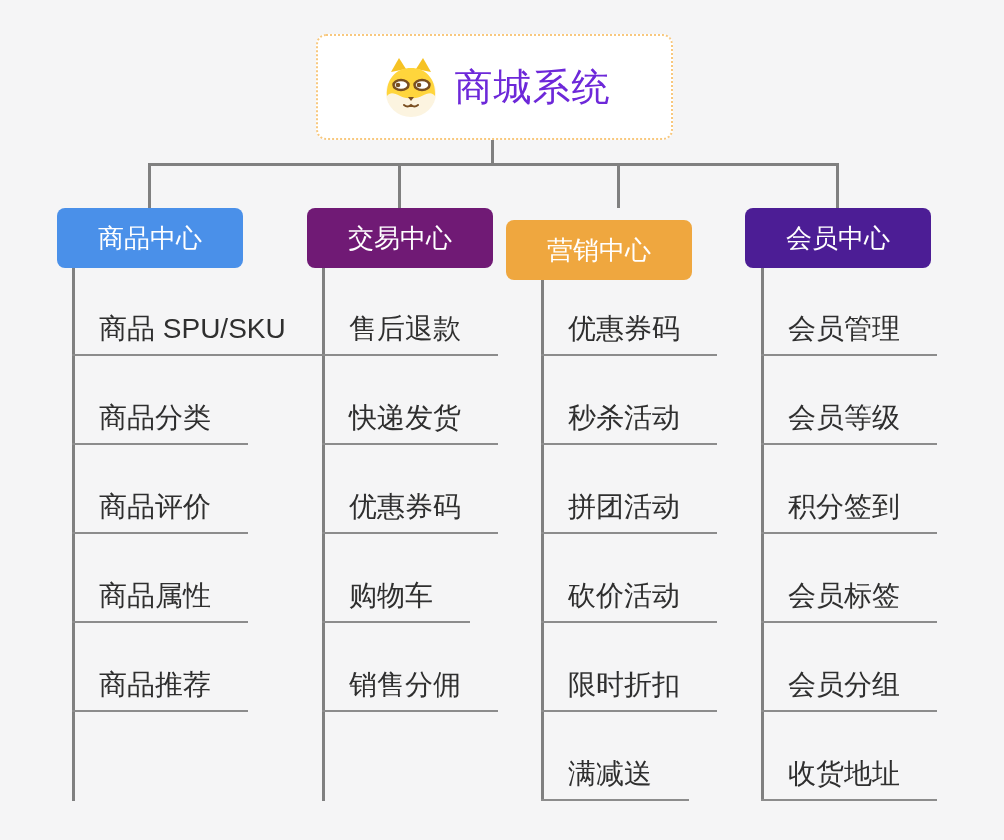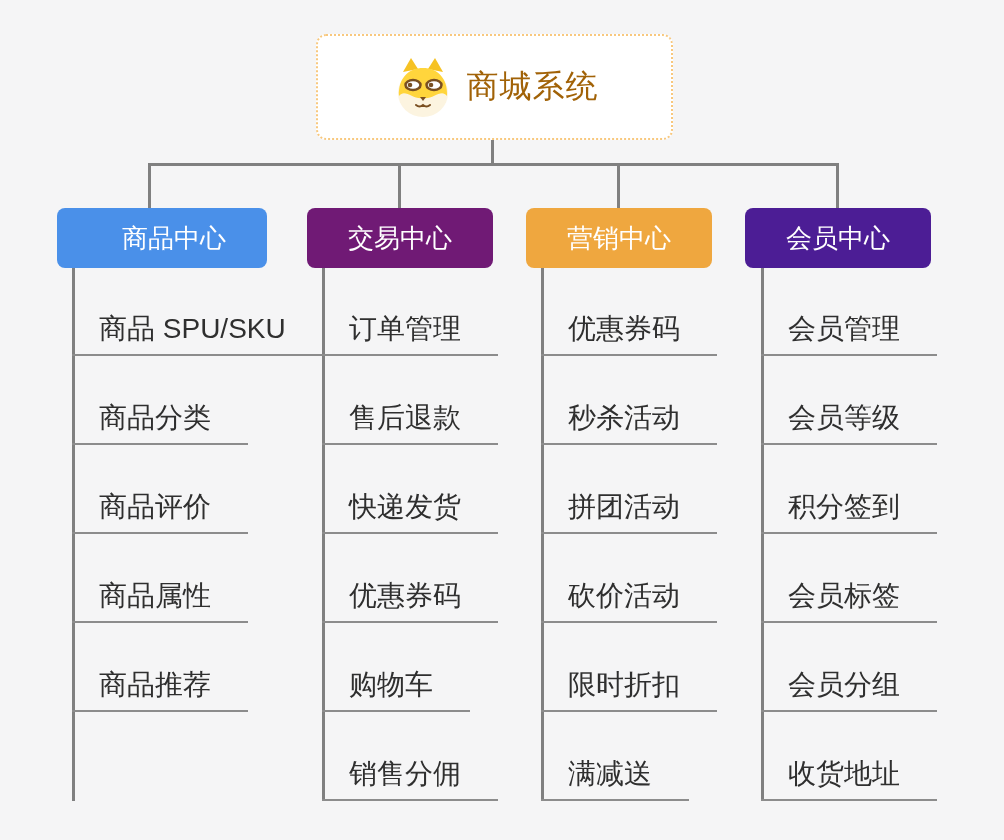--- a/index.html
+++ b/index.html
@@ -22,31 +22,31 @@
   .vline-3 { left:541px; } .vline-4 { left:761px; }
 
   
   .root-node {
     position:absolute; left:316px; top:34px; width:357px; height:106px;
     box-sizing:border-box; background:#ffffff;
     border:2px dotted #F8C87E; border-radius:10px;
     display:flex; align-items:center; justify-content:center; gap:12px;
     cursor:pointer;
   }
-  .root-title { font-size:32px; color:#a16207; letter-spacing:1px; }
+  .root-title { font-size:38px; color:#6d28d9; letter-spacing:1px; }
   .root-icon svg { display:block; }
 
   
   .branch-node {
     position:absolute; top:208px; width:186px; height:60px;
     border-radius:8px; display:flex; align-items:center; justify-content:center;
     color:#ffffff; font-size:26px; cursor:pointer;
   }
-  .branch-1 { left:57px;padding-left:24px; }  .branch-2 { left:307px; }
-  .branch-3 { left:526px; } .branch-4 { left:745px; }
+  .branch-1 { left:57px; }  .branch-2 { left:307px; }
+  .branch-3 { left:506px;margin-top:12px; } .branch-4 { left:745px; }
 
   
   .children {
     position:absolute; top:314px;
     display:flex; flex-direction:column; align-items:flex-start;
   }
   .children-1 { left:72px; }  .children-2 { left:322px; }
   .children-3 { left:541px; } .children-4 { left:761px; }
   .leaf {
     height:34px; padding:0 37px 6px 27px; margin-bottom:47px;
@@ -104,21 +104,20 @@
 
   <div class="children children-1">
     <div class="leaf">商品 SPU/SKU</div>
     <div class="leaf">商品分类</div>
     <div class="leaf">商品评价</div>
     <div class="leaf">商品属性</div>
     <div class="leaf">商品推荐</div>
   </div>
 
   <div class="children children-2">
-    <div class="leaf">订单管理</div>
     <div class="leaf">售后退款</div>
     <div class="leaf">快递发货</div>
     <div class="leaf">优惠券码</div>
     <div class="leaf">购物车</div>
     <div class="leaf">销售分佣</div>
   </div>
 
   <div class="children children-3">
     <div class="leaf">优惠券码</div>
     <div class="leaf">秒杀活动</div>

